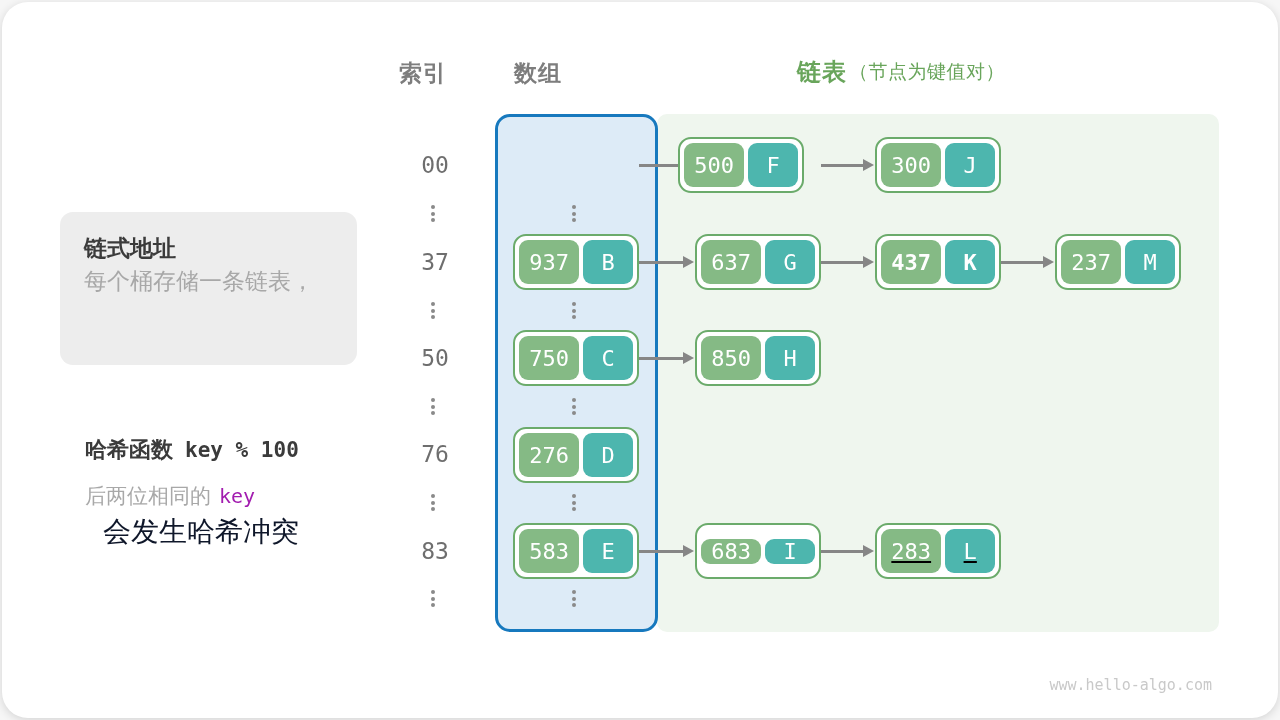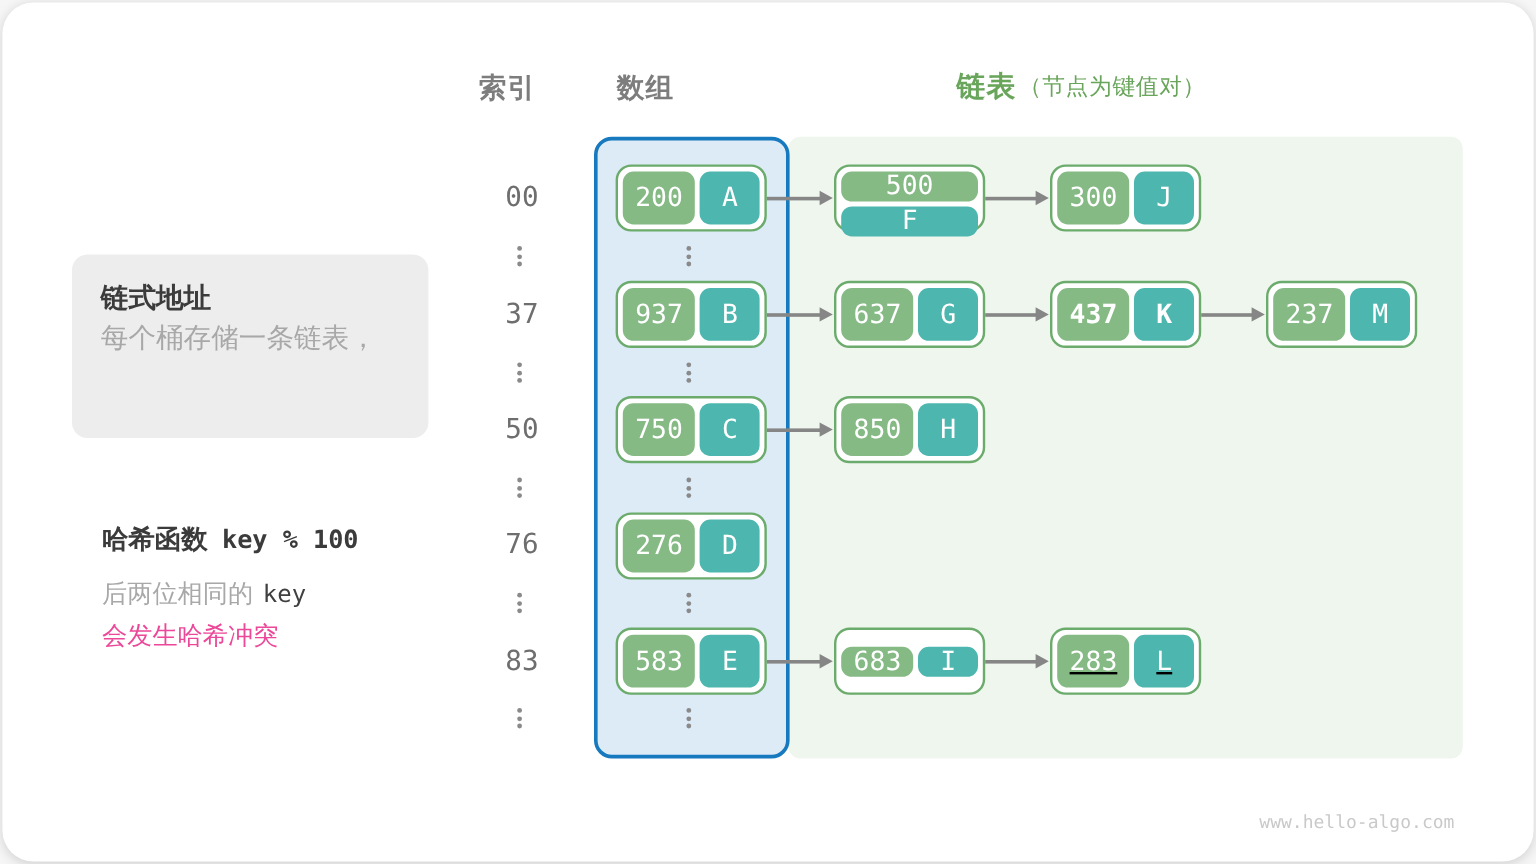--- a/index.html
+++ b/index.html
@@ -20,22 +20,22 @@
            box-sizing:border-box;padding:21px 24px;}
   .infobox-title{font-size:23px;font-weight:bold;color:#3b3b3b;}
   .infobox-line{font-size:23px;color:#a8a8a8;line-height:35px;}
 
   
   .hashnote{left:83px;top:433px;}
   .hash-line1{display:flex;align-items:baseline;gap:12px;}
   .hash-label{font-size:22px;font-weight:bold;color:#3b3b3b;}
   .hash-code{font-family:"DejaVu Sans Mono",monospace;font-size:21px;font-weight:bold;color:#3b3b3b;}
   .hash-desc{font-size:21px;color:#a8a8a8;line-height:35px;margin-top:13px;display:flex;align-items:baseline;gap:8px;}
-  .hash-desc2{font-size:21px;color:#ec4899;line-height:35px;}
-  .hash-desc .code{font-family:"DejaVu Sans Mono",monospace;font-size:20px;color:#404040;}
+  .hash-desc2{font-size:28px;color:#0f172a;line-height:35px;margin-left:18px;}
+  .hash-desc .code{font-family:"DejaVu Sans Mono",monospace;font-size:20px;color:#a21caf;}
 
   
   .listarea{left:655px;top:112px;width:562px;height:518px;background:#eff6ee;border-radius:10px;z-index:1;}
   .arraybox{left:493px;top:112px;width:163px;height:518px;background:#ddebf7;border:3px solid #1779be;
             border-radius:15px;box-sizing:border-box;z-index:1;}
 
   
   .idx{width:60px;text-align:center;font-family:"DejaVu Sans Mono",monospace;font-size:23px;
        color:#6e6e6e;height:30px;line-height:30px;z-index:2;}
 
@@ -86,26 +86,22 @@
         <span>后两位相同的</span>
         <span class="code">key</span>
       </div>
       <div class="hash-desc2">会发生哈希冲突</div>
     </div>
 
     <div class="abs listarea"></div>
     <div class="abs arraybox"></div>
 
     <div class="abs idx" style="left:403px;top:148px;">00</div>
-    <div class="abs node" style="left:511px;top:135px;">
-      <span class="cell k">200</span>
-      <span class="cell v">A</span>
-    </div>
     <div class="abs arrow" style="left:637px;top:161.5px;width:45px;"></div>
-    <div class="abs node" style="left:693px;top:135px;flex-direction:column;">
+    <div class="abs node" style="left:676px;top:135px;">
       <span class="cell k">500</span>
       <span class="cell v">F</span>
     </div>
     <div class="abs arrow" style="left:819px;top:161.5px;width:43px;"></div>
     <div class="abs node" style="left:873px;top:135px;">
       <span class="cell k">300</span>
       <span class="cell v">J</span>
     </div>
 
     <div class="abs idx" style="left:403px;top:245px;">37</div>

